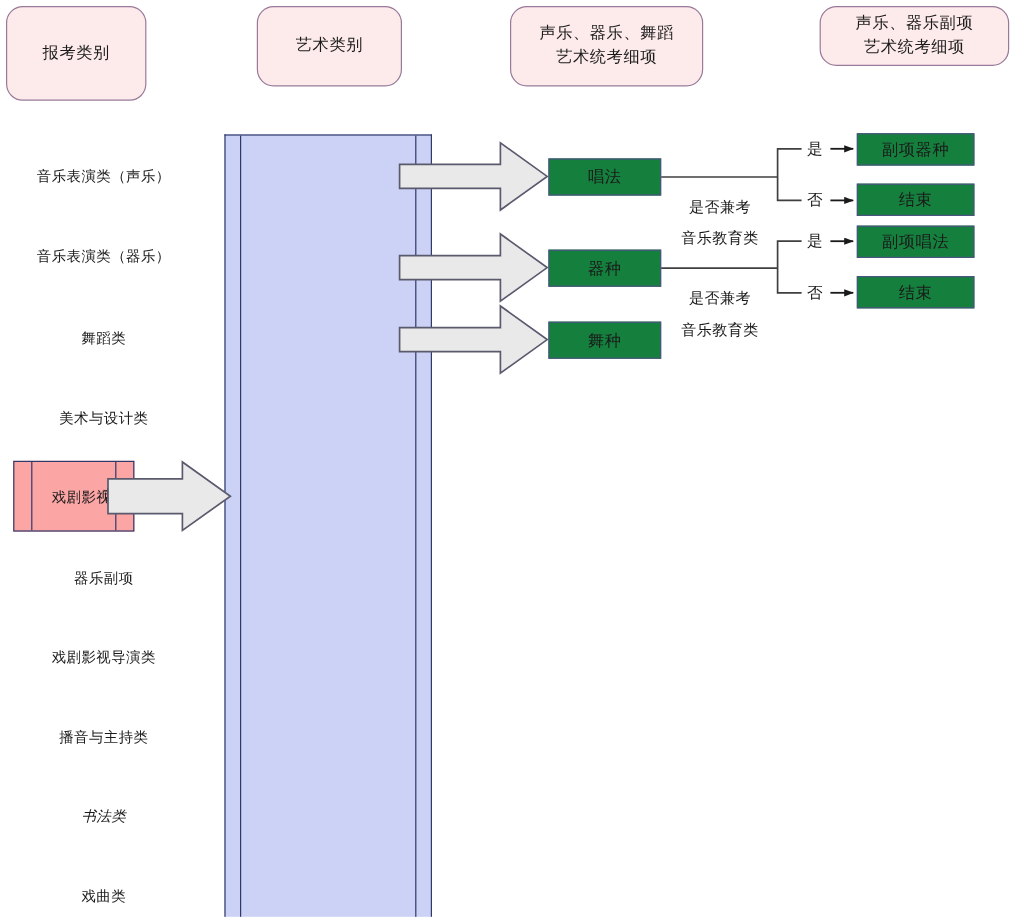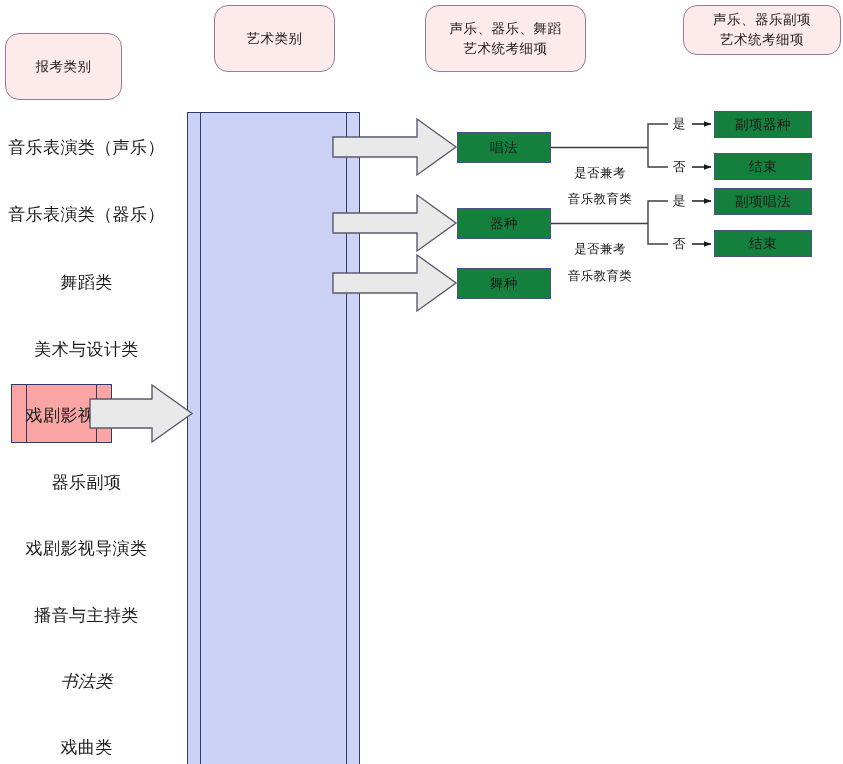--- a/index.html
+++ b/index.html
@@ -74,21 +74,21 @@
     position: absolute;
     top: 0; bottom: 0;
     width: 0;
     border-left: 1.3px solid #2f3a6b;
   }
   .cat-item {
     position: absolute;
     left: 0;
     width: 173px;
     text-align: center;
-    font-size: 17px;
+    font-size: 12px;
     color: #1a1a1a;
     letter-spacing: 0.4px;
     transform: translateY(-50%);
     white-space: nowrap;
   }
 
   
   .rbox {
     position: absolute;
     background: #15803d;
@@ -128,21 +128,21 @@
     width: 843px; height: 764px;
     pointer-events: none;
     overflow: visible;
   }
 </style>
 </head>
 <body>
 
 <div id="canvas">
 
-  <div class="hdr" style="left:5px; top:5px; width:117px; height:67px;margin-top:28px;">
+  <div class="hdr" style="left:5px; top:5px; width:117px; height:79px;">
     <span>报考类别</span>
   </div>
 
   <div class="hdr" style="left:214px; top:5px; width:121px; height:67px;">
     <span>艺术类别</span>
   </div>
 
   <div class="hdr" style="left:425px; top:5px; width:161px; height:67px;">
     <span style="white-space:pre-line;">声乐、器乐、舞蹈
 艺术统考细项</span>

